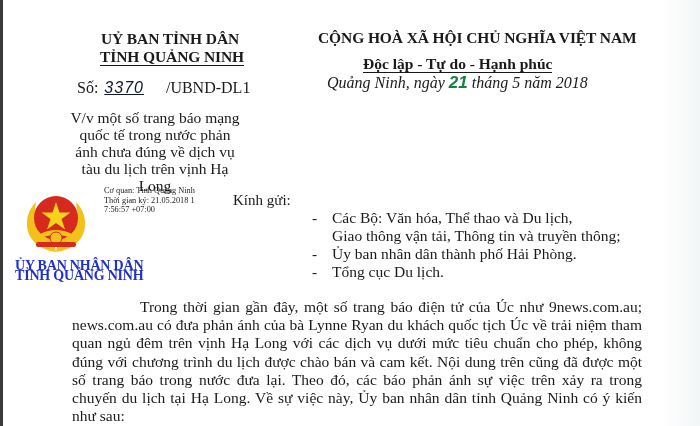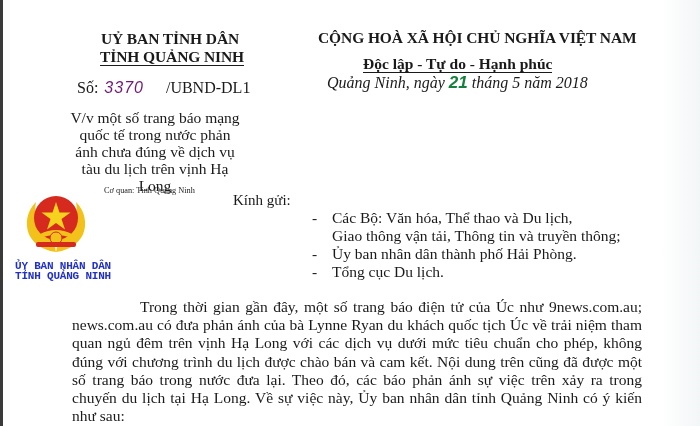--- a/index.html
+++ b/index.html
@@ -7,31 +7,31 @@
     body { position: relative; font-family: "Liberation Serif", "DejaVu Serif", serif; color: #1a1a1a; }
     .left-border { position: absolute; left: 0; top: 0; width: 3px; height: 426px; background: #3a3a3a; }
     .right-shade { position: absolute; right: 0; top: 0; width: 40px; height: 426px; background: linear-gradient(to right, #ffffff, #f3f6f7); }
 
     .abs { position: absolute; white-space: nowrap; }
 
     .org { left: 100px; top: 30px; width: 140px; text-align: center; font-weight: bold; font-size: 15.5px; line-height: 18px; letter-spacing: -0.1px; }
     .org-line2 { display: inline-block; border-bottom: 1px solid #1a1a1a; line-height: 17px; }
 
     .so { left: 77px; top: 79px; font-size: 16px; }
-    .so .num { font-family: "Liberation Sans", "DejaVu Sans", sans-serif; font-style: italic; color: #701a75; font-size: 16px; letter-spacing: 1px; margin: 0 22px 0 6px; }
+    .so .num { font-family: "Liberation Sans", "DejaVu Sans", sans-serif; font-style: italic; color: #0f172a; font-size: 16px; letter-spacing: 1px; margin: 0 22px 0 6px; text-decoration: underline; }
 
     .vv { left: 70px; top: 97px; width: 170px; text-align: center; font-size: 15.5px; line-height: 17px; white-space: normal; margin-top: 12px; }
 
     .nation { left: 318px; top: 29px; font-weight: bold; font-size: 15.5px; letter-spacing: -0.1px; }
     .motto { left: 363px; top: 47px; font-weight: bold; font-size: 15.5px; border-bottom: 1px solid #1a1a1a; line-height: 17px; margin-top: 8px; }
     .date { left: 327px; top: 73px; font-style: italic; font-size: 16px; }
     .date .day { font-family: "Liberation Sans", "DejaVu Sans", sans-serif; font-weight: bold; color: #15803d; font-size: 17px; }
 
     .emblem { position: absolute; left: 22px; top: 192px; width: 68px; height: 62px; }
-    .emblem-caption { left: 15px; top: 261px; width: 82px; text-align: center; font-family: Liberation Mono, monospace; font-weight: bold; font-size: 11px; line-height: 10px; color: #2030c8; letter-spacing: -0.2px; }
+    .emblem-caption { left: 15px; top: 261px; width: 82px; text-align: center; font-family: Liberation Serif, serif; font-weight: bold; font-size: 14px; line-height: 10px; color: #2030c8; letter-spacing: -0.2px; }
 
     .sig { left: 104px; top: 186px; width: 95px; font-family: "Liberation Serif", "DejaVu Serif", serif; font-size: 8.3px; line-height: 9.6px; white-space: normal; word-break: break-all; color: #222; }
 
     .kinh { left: 233px; top: 192px; font-size: 15px; }
     .recipients { left: 312px; top: 209px; font-size: 15.5px; line-height: 18px; }
     .recipients .item { position: relative; padding-left: 20px; }
     .recipients .dash { position: absolute; left: 0; top: 0; }
 
     .para { left: 72px; top: 298px; width: 570px; font-size: 15.5px; line-height: 18.2px; white-space: normal; text-align: justify; }
     .para .first { text-indent: 68px; display: block; }
@@ -70,20 +70,21 @@
   <circle cx="34" cy="46" r="6" fill="#f2c21b" stroke="#d62a1e" stroke-width="1"></circle>
   <rect x="14" y="50" width="40" height="5" rx="2" fill="#d62a1e"></rect>
 </svg>
 <div class="abs emblem-caption">
   <div>ỦY BAN NHÂN DÂN</div>
   <div>TỈNH QUẢNG NINH</div>
 </div>
 
 <div class="abs sig">
   <div>Cơ quan: Tỉnh Quảng Ninh</div>
+  <div>Thời gian ký: 21.05.2018 17:56:57 +07:00</div>
 </div>
 
 <div class="abs kinh">Kính gửi:</div>
 <div class="abs recipients">
   <div class="item">
     <span class="dash">-</span>
     <div>Các Bộ: Văn hóa, Thể thao và Du lịch,</div>
     <div>Giao thông vận tải, Thông tin và truyền thông;</div>
   </div>
   <div class="item">

